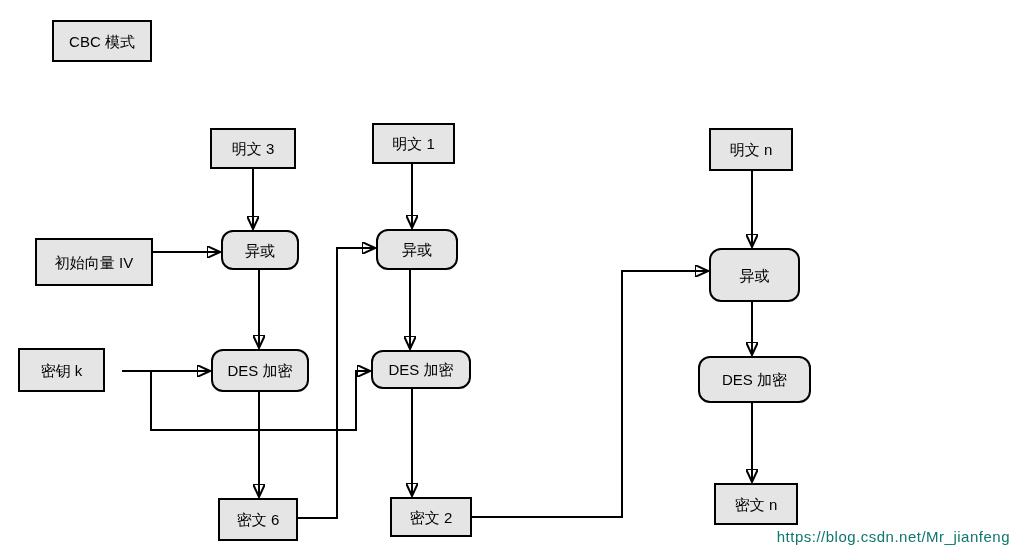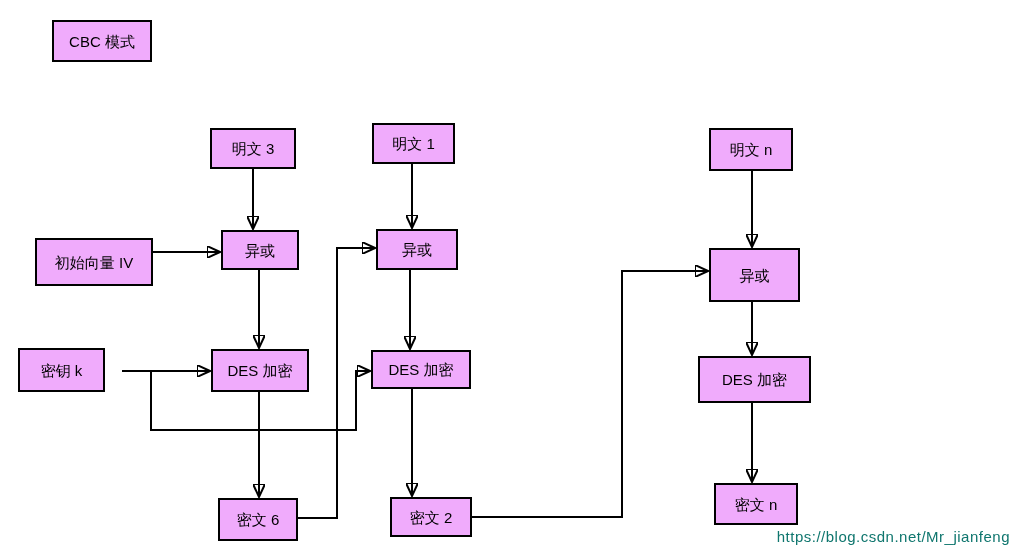--- a/index.html
+++ b/index.html
@@ -27,29 +27,29 @@
     stroke: #000000;
     stroke-width: 2;
   }
   .node {
     position: absolute;
     box-sizing: border-box;
     display: flex;
     align-items: center;
     justify-content: center;
     border: 2px solid #000000;
-    background: #f0abfc;
+    background: #e5e5e5;
     color: #000000;
     font-size: 15px;
     line-height: 1;
     white-space: nowrap;
     text-align: center;
   }
   .rounded {
-    border-radius: 0;
+    border-radius: 12px;
   }
   .title-box {
     border-width: 2px;
   }
   .watermark {
     position: absolute;
     top: 528px;
     right: 12px;
     font-size: 15px;
     color: #0f766e;

